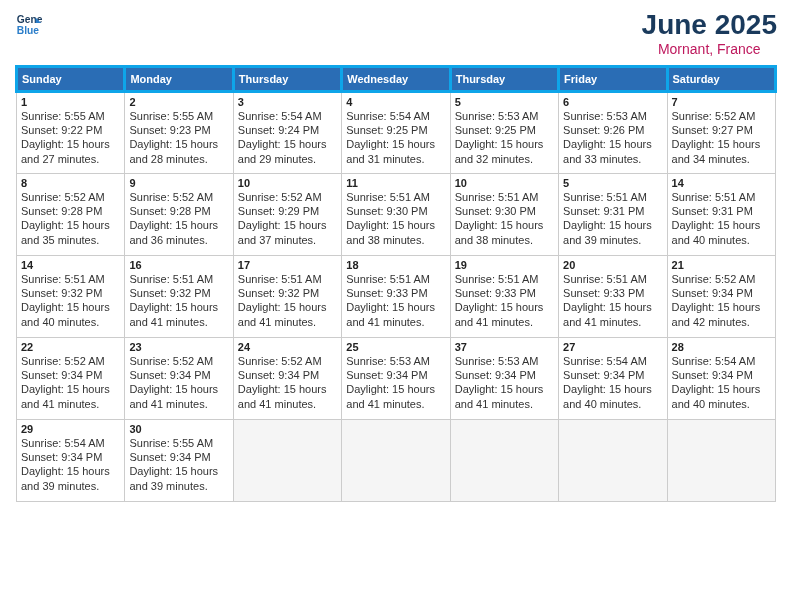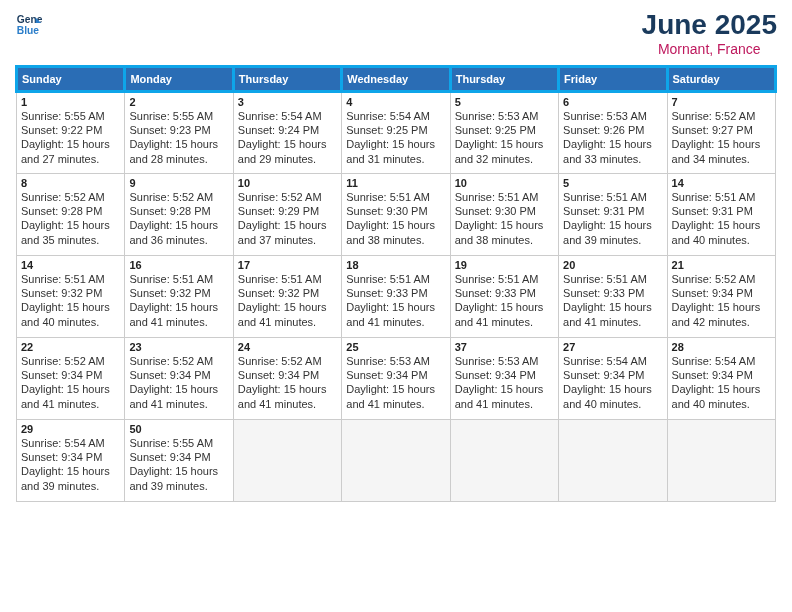--- a/index.html
+++ b/index.html
@@ -238,21 +238,21 @@
           <div class="cell-text">Sunrise: 5:54 AM<br>Sunset: 9:34 PM<br>Daylight: 15 hours<br>and 40 minutes.</div>
         </td>
       </tr>
 
       <tr>
         <td>
           <span class="day-num">29</span>
           <div class="cell-text">Sunrise: 5:54 AM<br>Sunset: 9:34 PM<br>Daylight: 15 hours<br>and 39 minutes.</div>
         </td>
         <td>
-          <span class="day-num">50</span>
+          <span class="day-num">30</span>
           <div class="cell-text">Sunrise: 5:55 AM<br>Sunset: 9:34 PM<br>Daylight: 15 hours<br>and 39 minutes.</div>
         </td>
         <td class="empty"></td>
         <td class="empty"></td>
         <td class="empty"></td>
         <td class="empty"></td>
         <td class="empty"></td>
       </tr>
     </tbody>
   </table>

